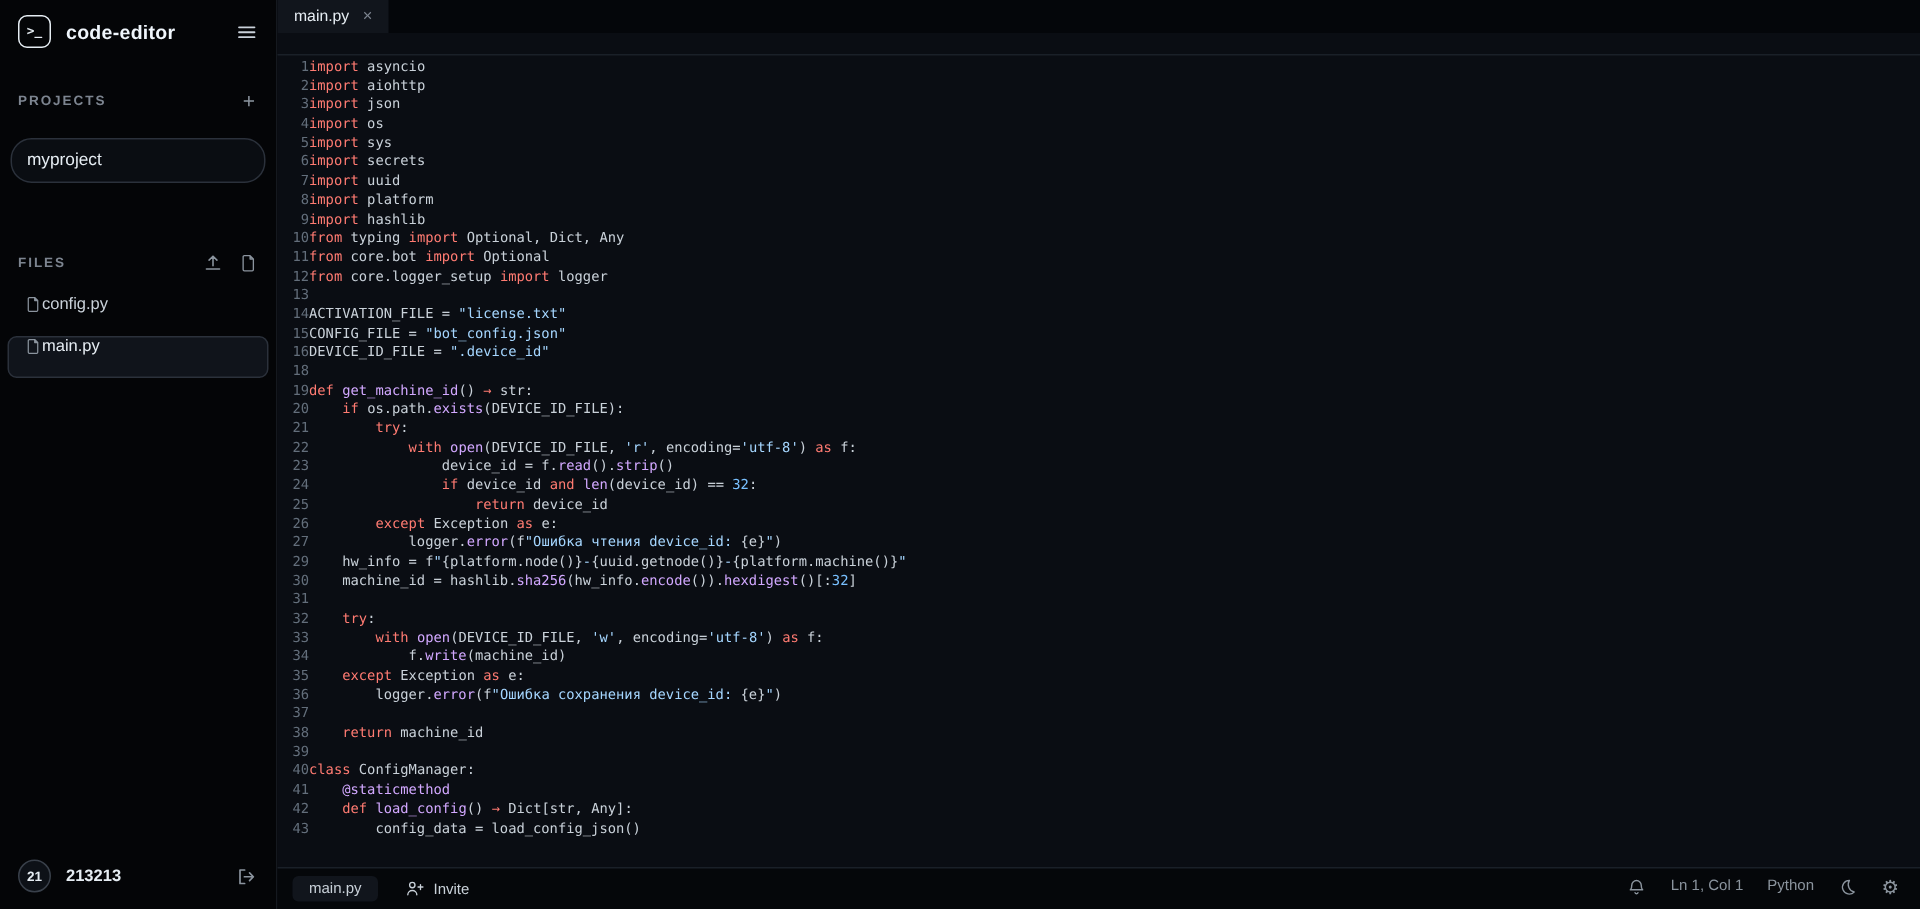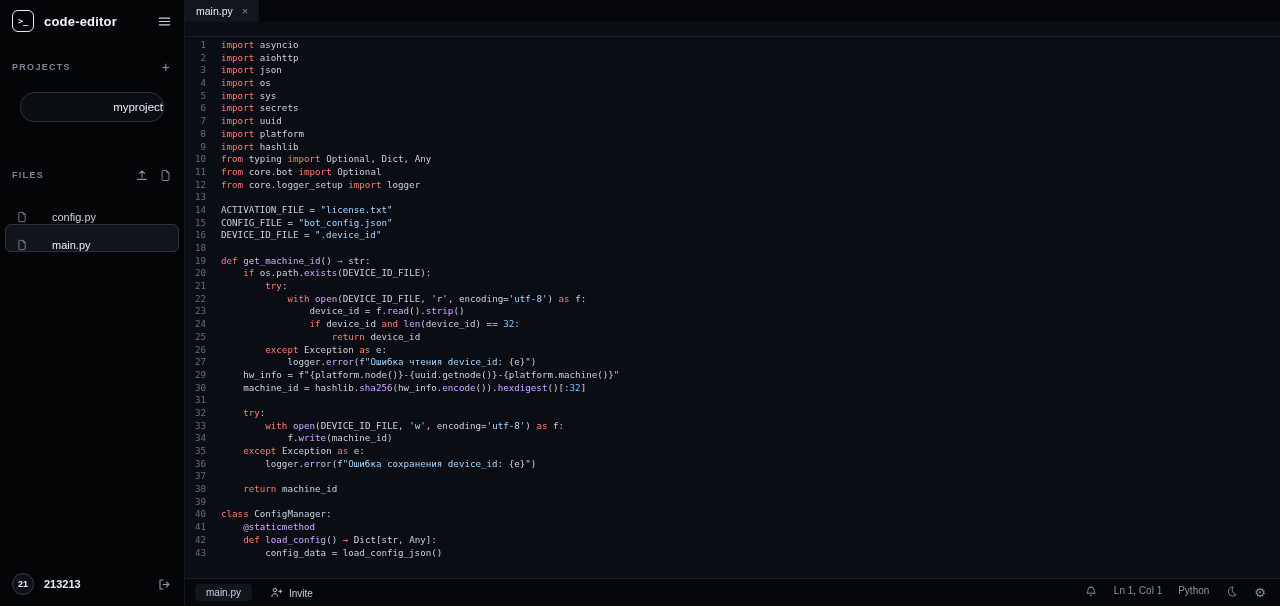--- a/index.html
+++ b/index.html
@@ -18,27 +18,27 @@
   .app-title { font-weight:bold; font-size:13px; color:#f0f6fc; flex:1; letter-spacing:.2px; }
   .icon-btn { display:flex; align-items:center; justify-content:center; cursor:pointer; }
 
   .section-row { display:flex; align-items:center; padding:0 12px; height:18px; }
   .row-projects { margin-top:16px; }
   .row-files { margin-top:44px;gap:35px; }
   .section-label { font-size:9px; letter-spacing:1.3px; color:#7d8590; font-weight:bold; flex:1; }
   .plus { color:#8b949e; font-size:14px; line-height:1; cursor:pointer; padding:0 2px; }
   .files-icons { display:flex; gap:10px; align-items:center; }
 
-  .project-item { margin:16px 20px 0; height:30px; border:1px solid #2b313b; border-radius:14px;
+  .project-item { margin:16px 7px 0; height:30px; border:1px solid #2b313b; border-radius:14px;
                   background:#0a0d12; display:flex; align-items:center; padding-left:10px;
-                  font-size:11.5px; color:#e6edf3; cursor:pointer;justify-content:flex-end; }
+                  font-size:11.5px; color:#e6edf3; cursor:pointer; }
 
   .file-list { margin-top:12px; display:flex; flex-direction:column; }
   .file-item { margin:0 5px; height:28px; border:1px solid transparent; border-radius:6px;
-               display:flex; align-items:flex-end; gap:24px; padding-left:10px;
+               display:flex; align-items:flex-start; gap:0; padding-left:10px;
                font-size:11px; color:#c9d1d9; cursor:pointer; }
   .file-item.active { background:#10141b; border-color:#2b313b; color:#e6edf3; }
 
   .sb-footer { margin-top:auto; height:44px; display:flex; align-items:center; padding:0 12px; gap:10px; }
   .avatar { width:22px; height:22px; border-radius:50%; border:1px solid #39404a; background:#0d1117;
             display:flex; align-items:center; justify-content:center;
             font-size:9px; font-weight:bold; color:#e6edf3; cursor:pointer; }
   .username { font-size:11px; font-weight:bold; color:#e6edf3; flex:1; }
 
   
@@ -46,21 +46,21 @@
   .tabstrip { height:22px; background:#04060a; display:flex; }
   .tab { height:22px; padding:0 11px; display:flex; align-items:center; gap:9px;
          background:#11151c; font-size:10.5px; color:#e6edf3; cursor:pointer; }
   .tab-close { color:#7d8590; font-size:11px; line-height:1; cursor:pointer; }
   .crumb-band { height:15px; background:var(--editor-bg,#0a0d13); border-bottom:1px solid #1a2028; }
 
   .editor { flex:1; overflow:hidden; padding-top:2px;
             font-family:"DejaVu Sans Mono", monospace; font-size:9.2px; line-height:12.7px; }
   .line { display:flex; height:12.7px; white-space:pre; }
   .ln { width:21px; text-align:right; color:var(--line-number,#636e7b); flex:none; }
-  .codetext { margin-left:15px; white-space:pre; color:var(--plain,#c9d1d9); }
+  .codetext { white-space:pre; color:var(--plain,#c9d1d9); }
   .tok-p { color:var(--plain,#c9d1d9); }
   .tok-k { color:var(--keyword,#ff7b72); }
   .tok-s { color:var(--string,#a5d6ff); }
   .tok-f { color:var(--function,#d2a8ff); }
   .tok-n { color:var(--number,#79c0ff); }
   .tok-d { color:var(--decorator,#d2a8ff); }
   .tok-u { color:var(--string,#a5d6ff); text-decoration:underline; }
 
   .statusbar { height:28px; background:#05070a; border-top:1px solid #1a2028;
                display:flex; align-items:center; padding:0 14px 0 10px; gap:18px;

